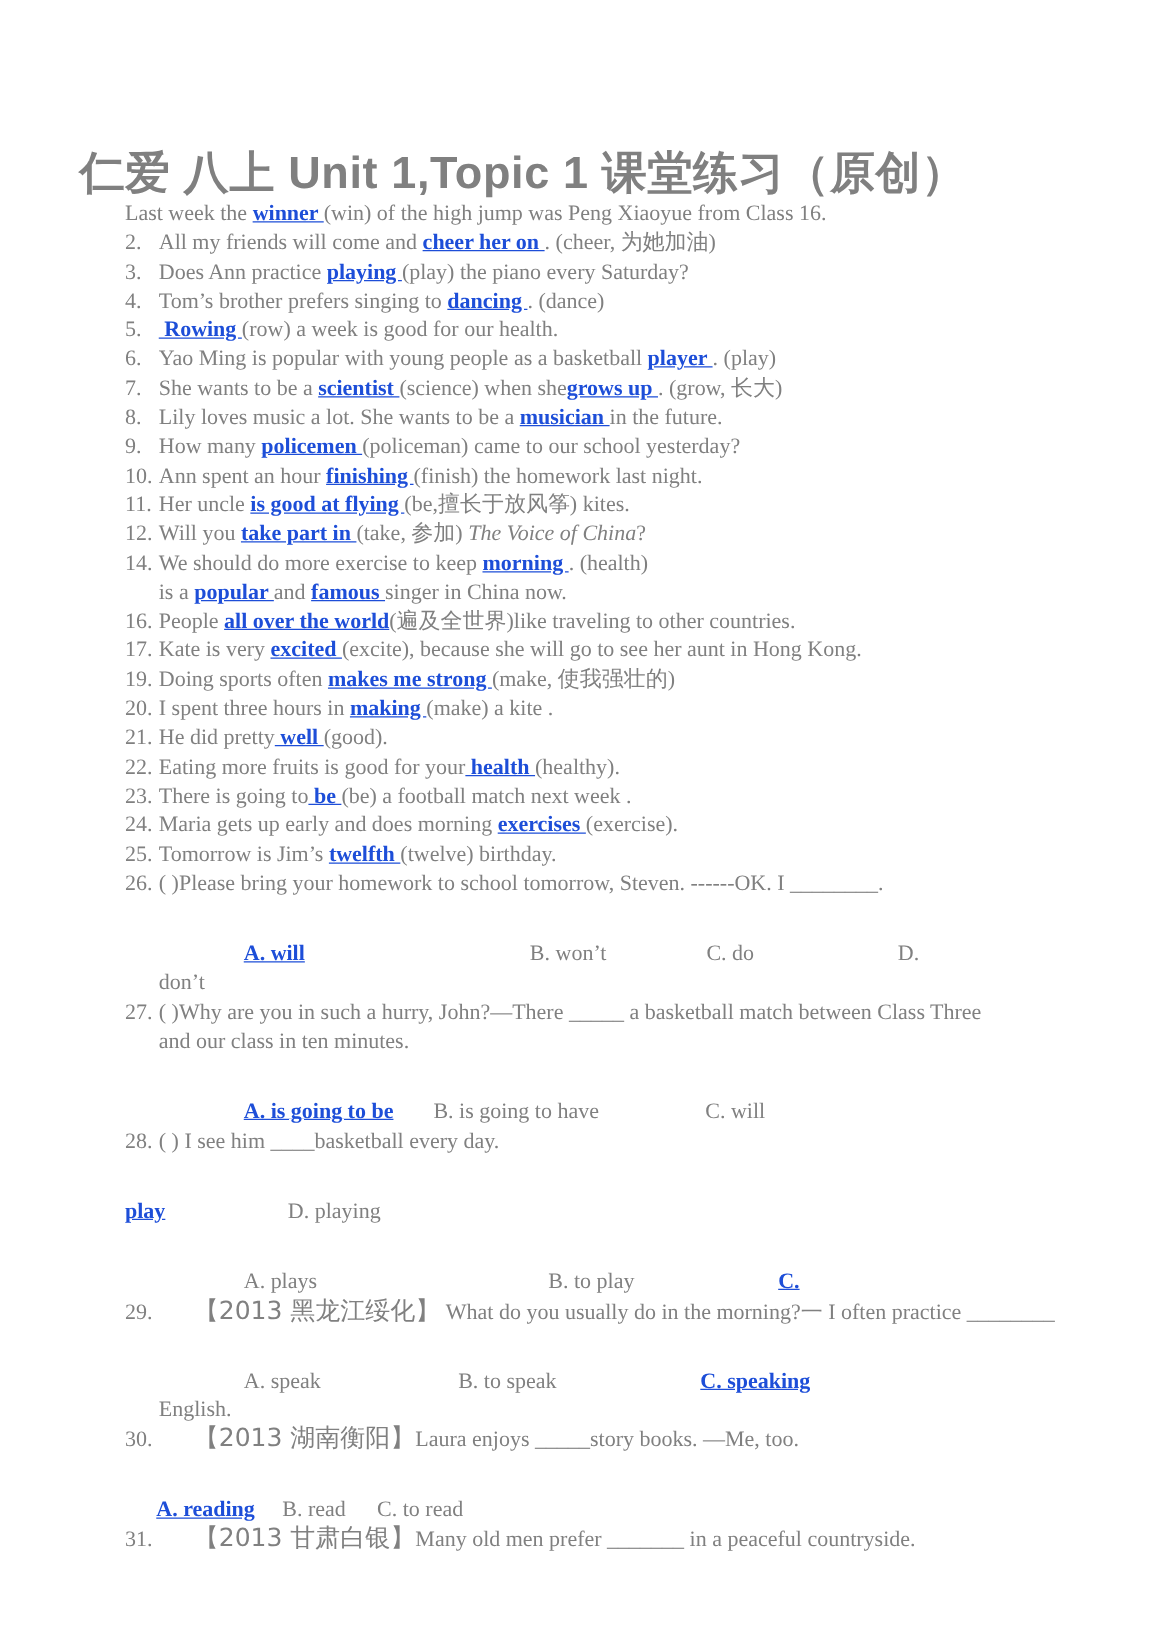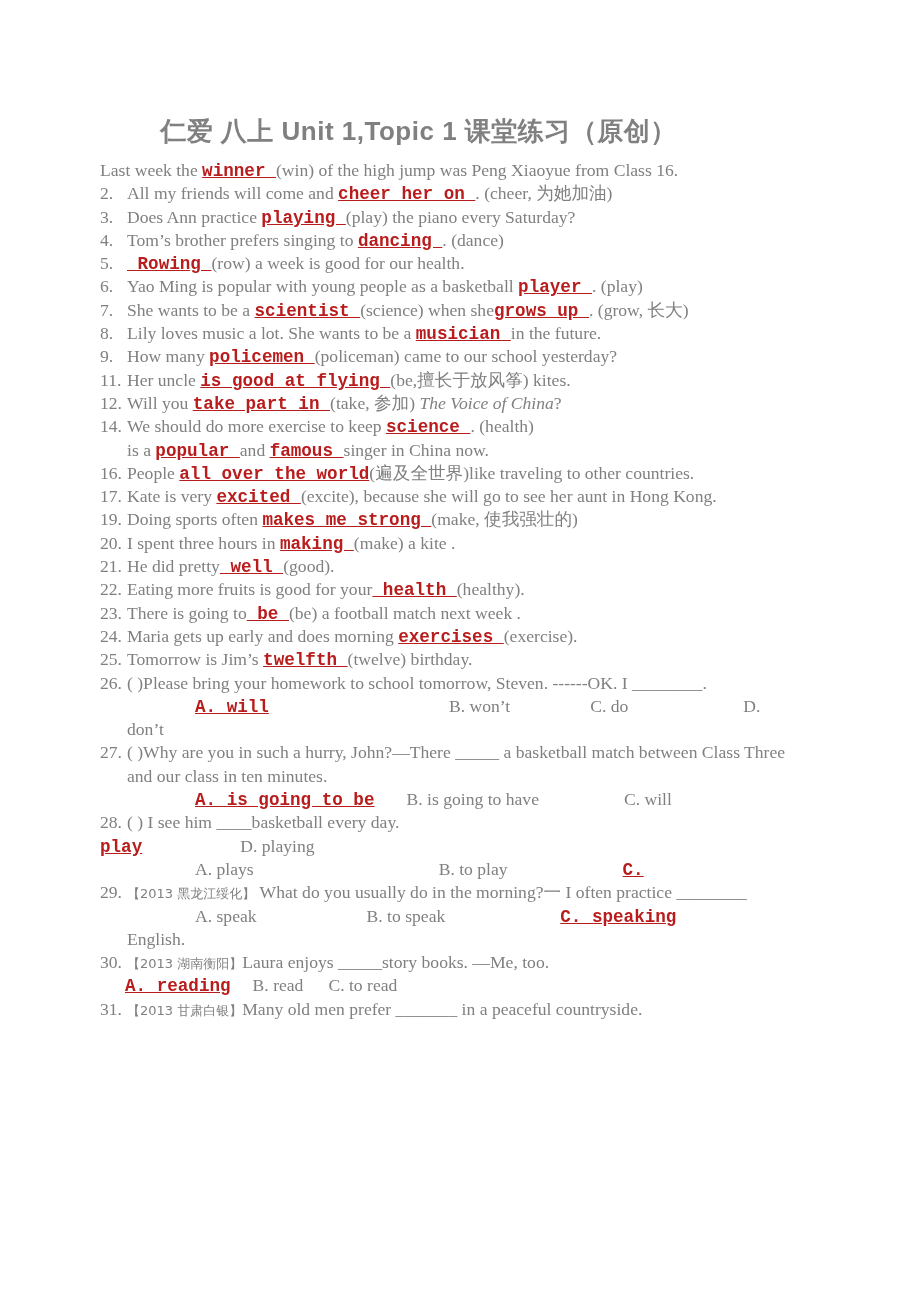--- a/index.html
+++ b/index.html
@@ -21,21 +21,21 @@
     width: 920px;
     height: 1302px;
   }
   .doc-title {
     position: absolute;
     left: 0; top: 114px;
     width: 837px;
     text-align: center;
     font-family: "Liberation Sans", "DejaVu Sans", sans-serif;
     font-weight: bold;
-    font-size: 26px;
+    font-size: 36px;
     letter-spacing: 0.5px;
     color: #808080;
     white-space: nowrap;
   }
   .body-block {
     position: absolute;
     left: 100px;
     top: 159px;
     width: 760px;
     font-size: 17.6px;
@@ -46,28 +46,27 @@
     height: 23.3px;
   }
   .line.wrapline {
     padding-left: 27px;
   }
   .num {
     display: inline-block;
     width: 27px;
   }
   .ans {
-    color: #b91c1c;
+    color: #1d4ed8;
     font-weight: bold;
     text-decoration: underline;
-    font-family: Liberation Mono, monospace;
   }
   .ital { font-style: italic; }
-  .mc-line { white-space: pre; }
-  .cn { font-family: "DejaVu Sans", "Liberation Sans", sans-serif; font-size: 13px; }
+  .mc-line { white-space: pre; margin-top: 33px; }
+  .cn { font-family: "DejaVu Sans", "Liberation Sans", sans-serif; font-size: 20px; margin-left: 28px; }
 </style>
 </head>
 <body>
 
 <div class="page">
 
   <div class="doc-title">仁爱 八上 Unit 1,Topic 1 课堂练习（原创）</div>
 
   <div class="body-block">
 
@@ -82,27 +81,28 @@
     <div class="line"><span class="num">5.</span><span></span><span class="ans">  Rowing </span><span>(row) a week is good for our health.</span></div>
 
     <div class="line"><span class="num">6.</span><span>Yao Ming is popular with young people as a basketball </span><span class="ans">player  </span><span>. (play)</span></div>
 
     <div class="line"><span class="num">7.</span><span>She wants to be a </span><span class="ans">scientist </span><span>(science) when she</span><span class="ans">grows up  </span><span> . (grow, 长大)</span></div>
 
     <div class="line"><span class="num">8.</span><span>Lily loves music a lot. She wants to be a </span><span class="ans">musician  </span><span>in the future.</span></div>
 
     <div class="line"><span class="num">9.</span><span>How many </span><span class="ans"> policemen  </span><span>(policeman) came to our school yesterday?</span></div>
 
+    <div class="line"><span class="num">10.</span><span>Ann spent an hour </span><span class="ans"> finishing   </span><span>(finish) the homework last night.</span></div>
 
     <div class="line"><span class="num">11.</span><span>Her uncle </span><span class="ans"> is good at flying   </span><span>(be,擅长于放风筝) kites.</span></div>
 
     <div class="line"><span class="num">12.</span><span>Will you </span><span class="ans"> take part in  </span><span>(take, 参加) </span><span class="ital">The Voice of China</span><span>?</span></div>
 
 
-    <div class="line"><span class="num">14.</span><span>We should do more exercise to keep </span><span class="ans"> science  </span><span>. (health)</span></div>
+    <div class="line"><span class="num">14.</span><span>We should do more exercise to keep </span><span class="ans"> morning  </span><span>. (health)</span></div>
 
     <div class="line wrapline"><span>is a </span><span class="ans">popular </span><span>and </span><span class="ans">famous </span><span>singer in China now.</span></div>
 
     <div class="line"><span class="num">16.</span><span>People </span><span class="ans">all over the world</span><span>(遍及全世界)like traveling to other countries.</span></div>
 
     <div class="line"><span class="num">17.</span><span>Kate is very </span><span class="ans"> excited  </span><span>(excite), because she will go to see her aunt in Hong Kong.</span></div>
 
 
     <div class="line"><span class="num">19.</span><span>Doing sports often </span><span class="ans"> makes me strong  </span><span>(make, 使我强壮的)</span></div>
 

